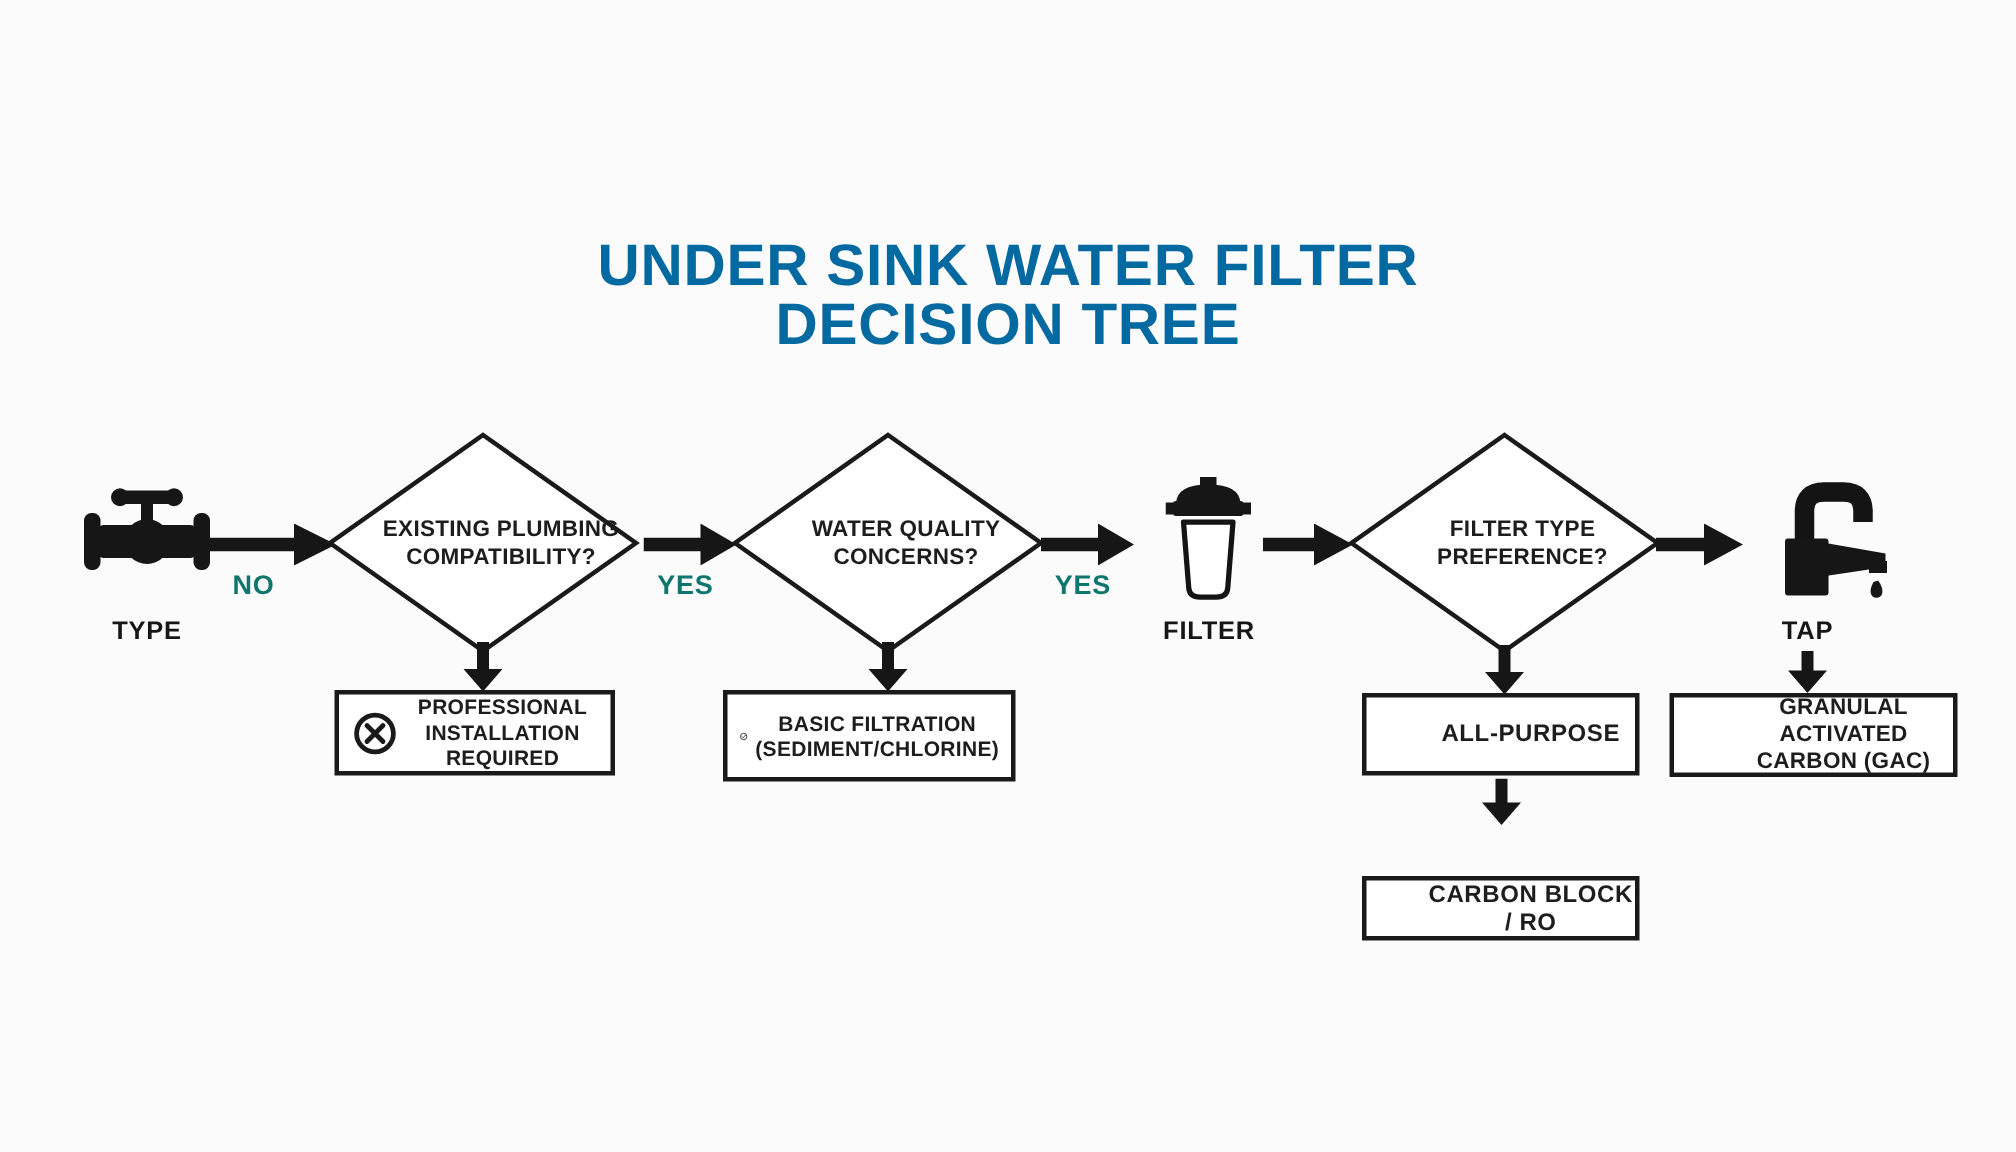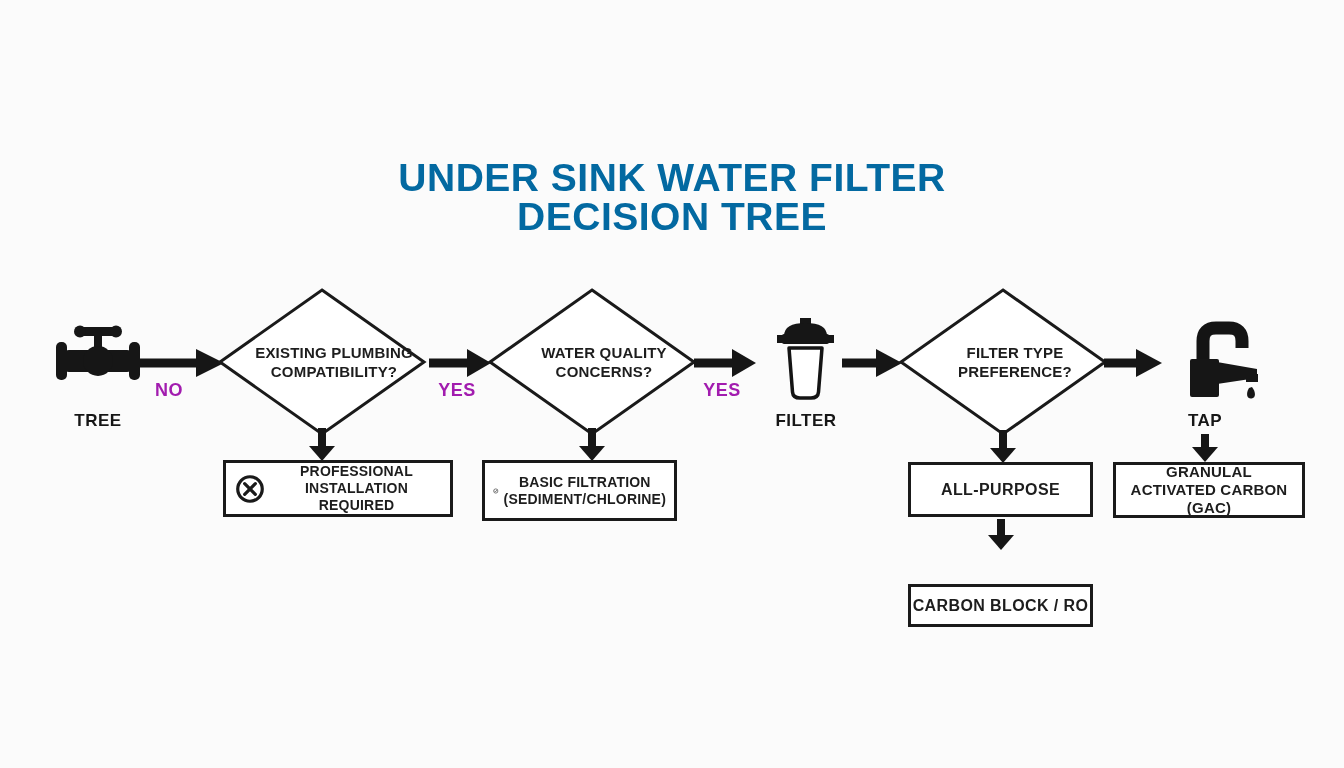--- a/index.html
+++ b/index.html
@@ -11,33 +11,33 @@
   .abs{position:absolute;}
   .title{
     left:312px;top:158px;width:720px;text-align:center;
     font-size:39px;line-height:39px;font-weight:700;letter-spacing:.5px;
     white-space:pre-line;color:#0369a1;
   }
   .node-label{
     text-align:center;font-weight:700;font-size:17px;letter-spacing:.5px;color:#161616;
   }
   .edge-label{
-    text-align:center;font-weight:700;font-size:18px;letter-spacing:.5px;color:#a21caf;
+    text-align:center;font-weight:700;font-size:18px;letter-spacing:.5px;color:#0f766e;
   }
   .diamond-wrap{width:210px;height:150px;}
   .diamond-wrap svg{position:absolute;left:0;top:0;}
   .diamond-text{
     position:absolute;left:20px;top:0;width:170px;height:150px;
     display:flex;align-items:center;justify-content:center;text-align:center;
     font-weight:700;font-size:15px;line-height:19px;letter-spacing:.2px;color:#1d1d1d;margin-left:12px;
   }
   .rbox{
     background:#ffffff;border:3px solid #1a1a1a;box-sizing:border-box;
     display:flex;align-items:center;justify-content:center;
-    font-weight:700;text-align:center;color:#1d1d1d;
+    font-weight:700;text-align:center;color:#1d1d1d;padding-left:40px;
   }
   .rbox.iconed{justify-content:flex-start;padding:0 8px;gap:5px;}
   .rbox.iconed .btxt{flex:1;text-align:center;}
   .b-sm{font-size:14px;line-height:17px;letter-spacing:.2px;}
   .b-md{font-size:15px;line-height:18px;letter-spacing:.2px;}
   .b-lg{font-size:16px;line-height:19px;letter-spacing:.4px;}
   .ink{fill:#161616;}
 </style>
 </head>
 <body>
@@ -50,41 +50,41 @@
   <svg class="abs" style="left:56px;top:324px" width="84" height="62" viewBox="0 0 84 62">
     <rect class="ink" x="22" y="3" width="40" height="9" rx="4.5"></rect>
     <circle class="ink" cx="24" cy="7.5" r="6"></circle>
     <circle class="ink" cx="60" cy="7.5" r="6"></circle>
     <rect class="ink" x="38" y="8" width="8" height="20"></rect>
     <rect class="ink" x="9" y="26" width="66" height="22" rx="4"></rect>
     <circle class="ink" cx="42" cy="37" r="15"></circle>
     <rect class="ink" x="0" y="18" width="11" height="38" rx="5"></rect>
     <rect class="ink" x="73" y="18" width="11" height="38" rx="5"></rect>
   </svg>
-  <div class="abs node-label" style="left:53px;top:411px;width:90px">TREE</div>
+  <div class="abs node-label" style="left:53px;top:411px;width:90px">TYPE</div>
 
   <svg class="abs" style="left:138px;top:349px" width="86" height="28" viewBox="0 0 86 28">
     <rect class="ink" x="0" y="9.5" width="62" height="9"></rect>
     <polygon class="ink" points="58,0 86,14 58,28"></polygon>
   </svg>
   <div class="abs edge-label" style="left:138px;top:380px;width:62px">NO</div>
 
   <div class="abs diamond-wrap" style="left:217px;top:287px">
     <svg width="210" height="150" viewBox="0 0 210 150">
       <polygon points="105,3 207,75 105,147 3,75" fill="#ffffff" stroke="#1a1a1a" stroke-width="3"></polygon>
     </svg>
     <div class="diamond-text">EXISTING PLUMBING COMPATIBILITY?</div>
   </div>
 
   <svg class="abs" style="left:309px;top:428px" width="26" height="33" viewBox="0 0 26 33">
     <rect class="ink" x="9" y="0" width="8" height="20"></rect>
     <polygon class="ink" points="0,18 13,33 26,18"></polygon>
   </svg>
 
-  <div class="abs rbox iconed b-sm" style="left:223px;top:460px;width:230px;height:57px">
+  <div class="abs rbox iconed b-sm" style="left:223px;top:460px;width:187px;height:57px">
     <svg width="32" height="32" viewBox="0 0 30 30">
       <circle cx="15" cy="15" r="11.5" fill="none" stroke="#1a1a1a" stroke-width="3"></circle>
       <line x1="10" y1="10" x2="20" y2="20" stroke="#1a1a1a" stroke-width="3" stroke-linecap="round"></line>
       <line x1="20" y1="10" x2="10" y2="20" stroke="#1a1a1a" stroke-width="3" stroke-linecap="round"></line>
     </svg>
     <div class="btxt">PROFESSIONAL INSTALLATION REQUIRED</div>
   </div>
 
   <svg class="abs" style="left:429px;top:349px" width="62" height="28" viewBox="0 0 62 28">
     <rect class="ink" x="0" y="9.5" width="40" height="9"></rect>

